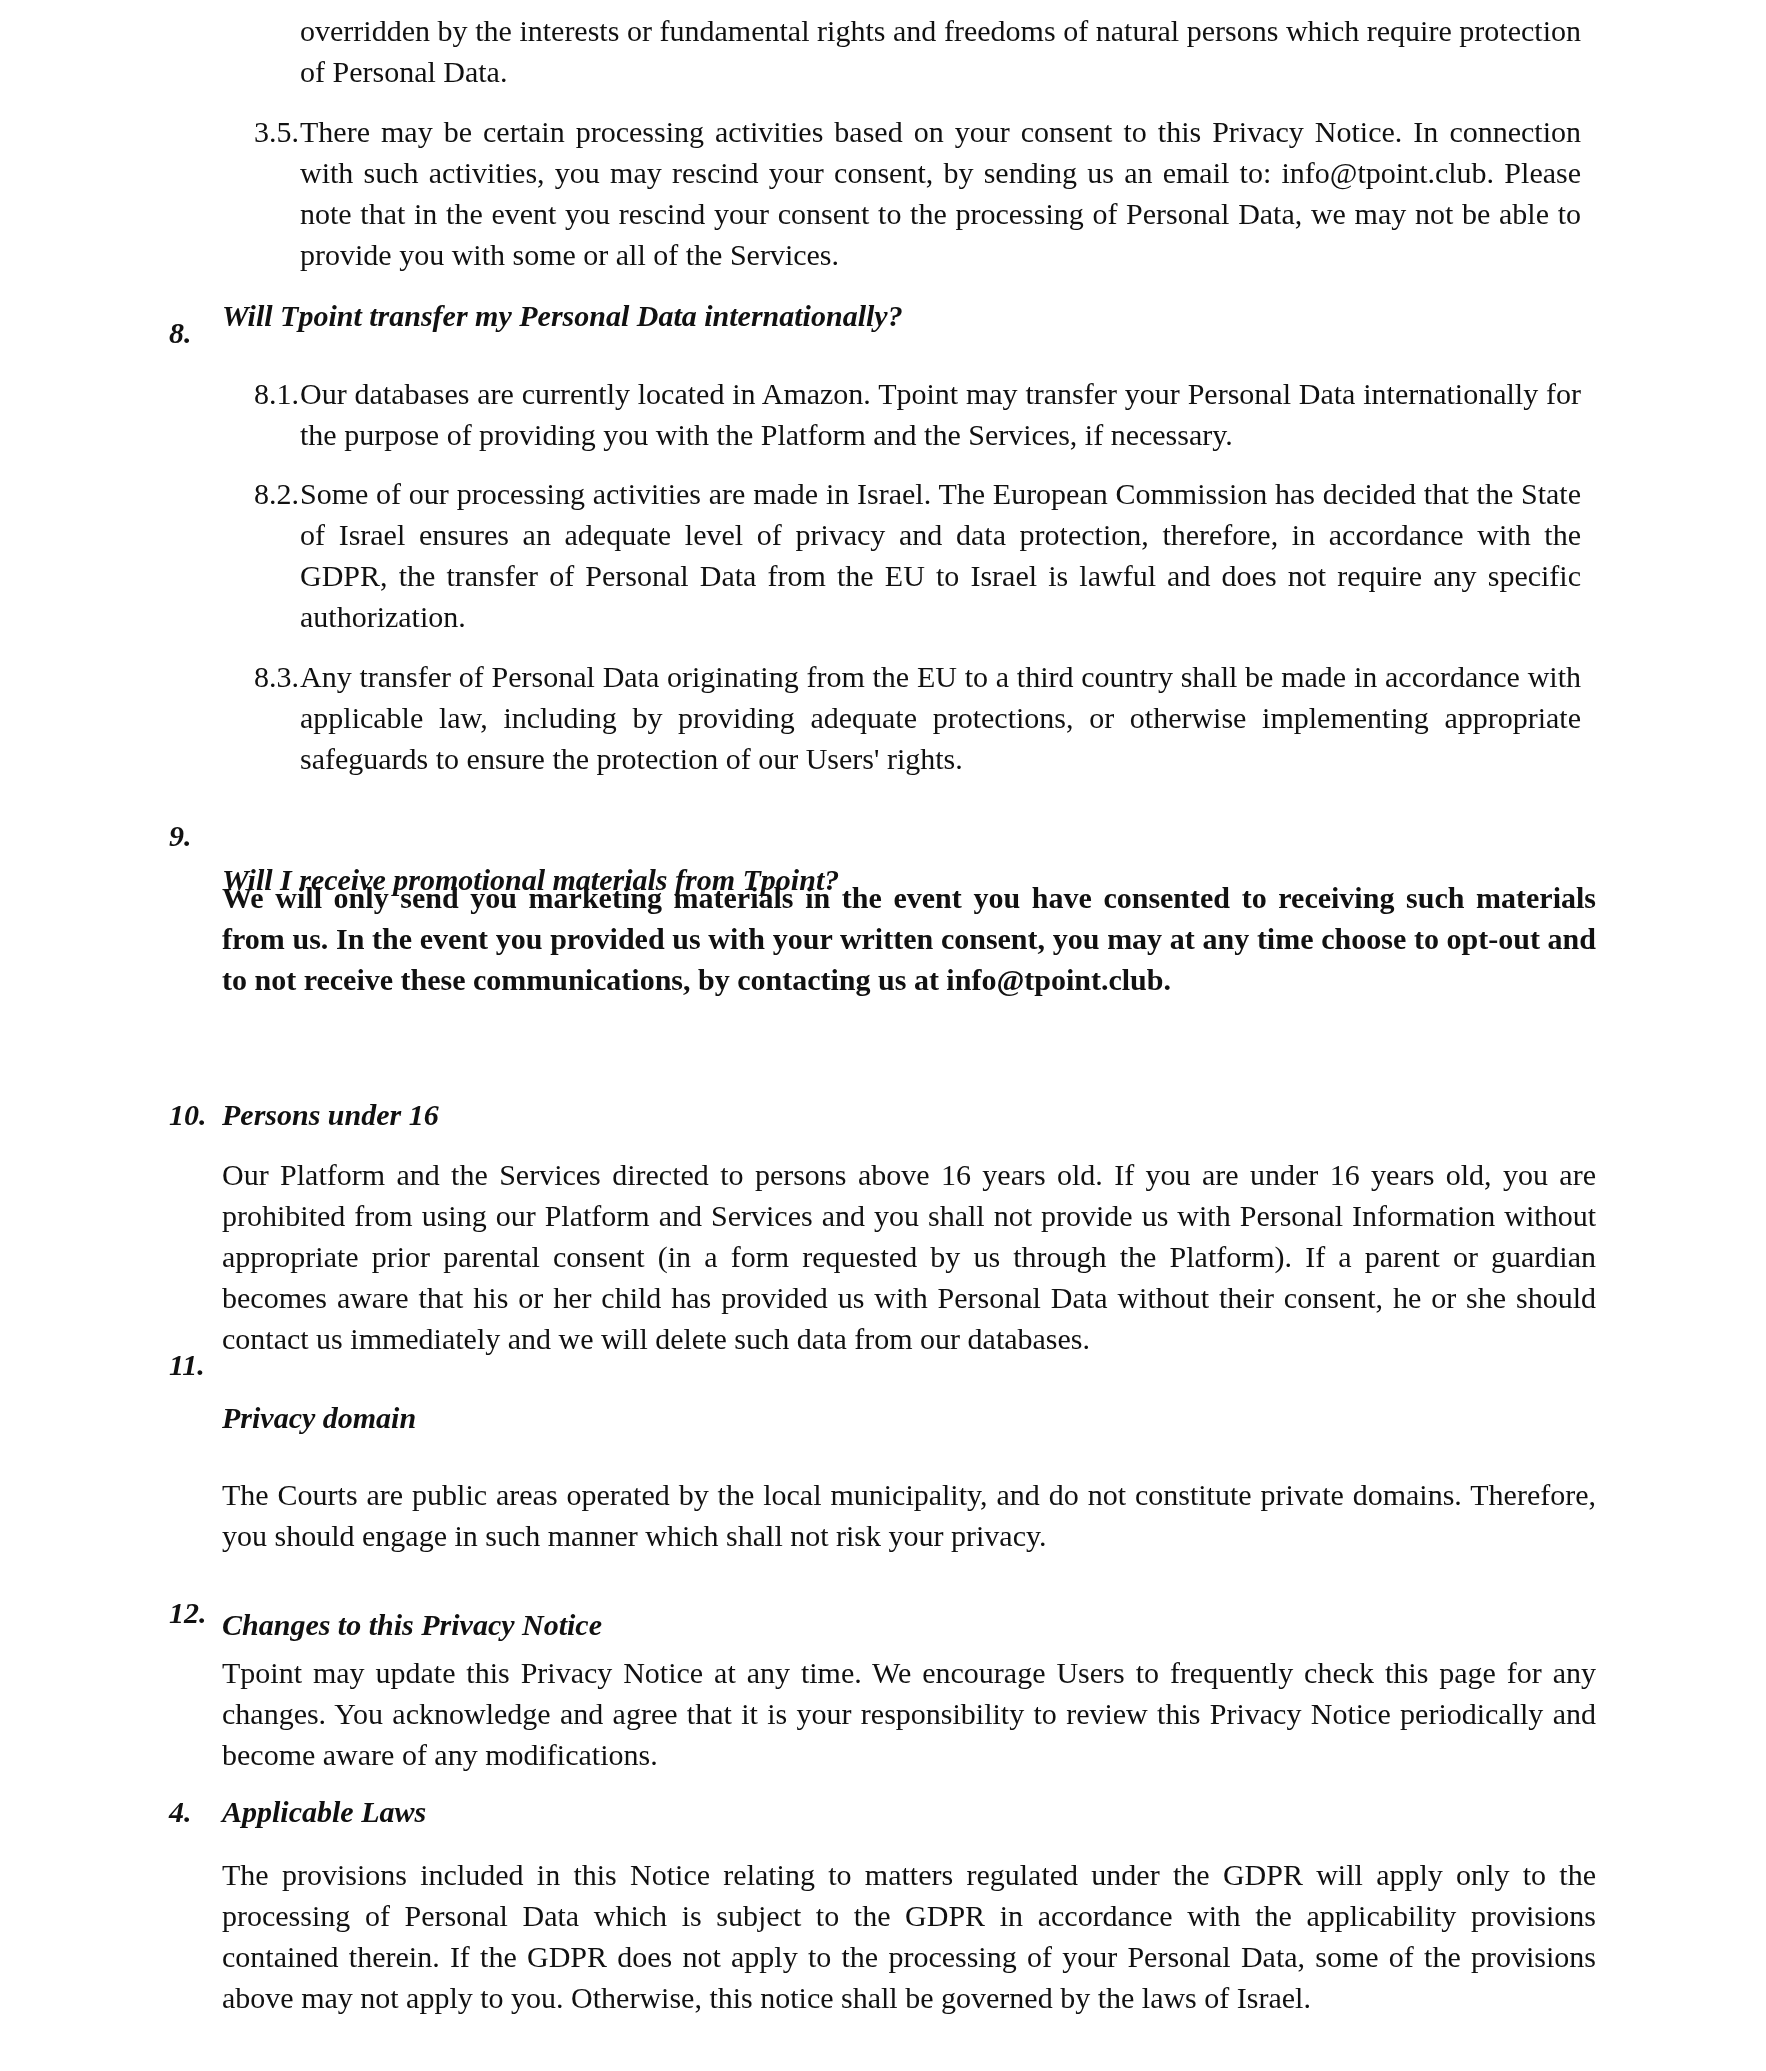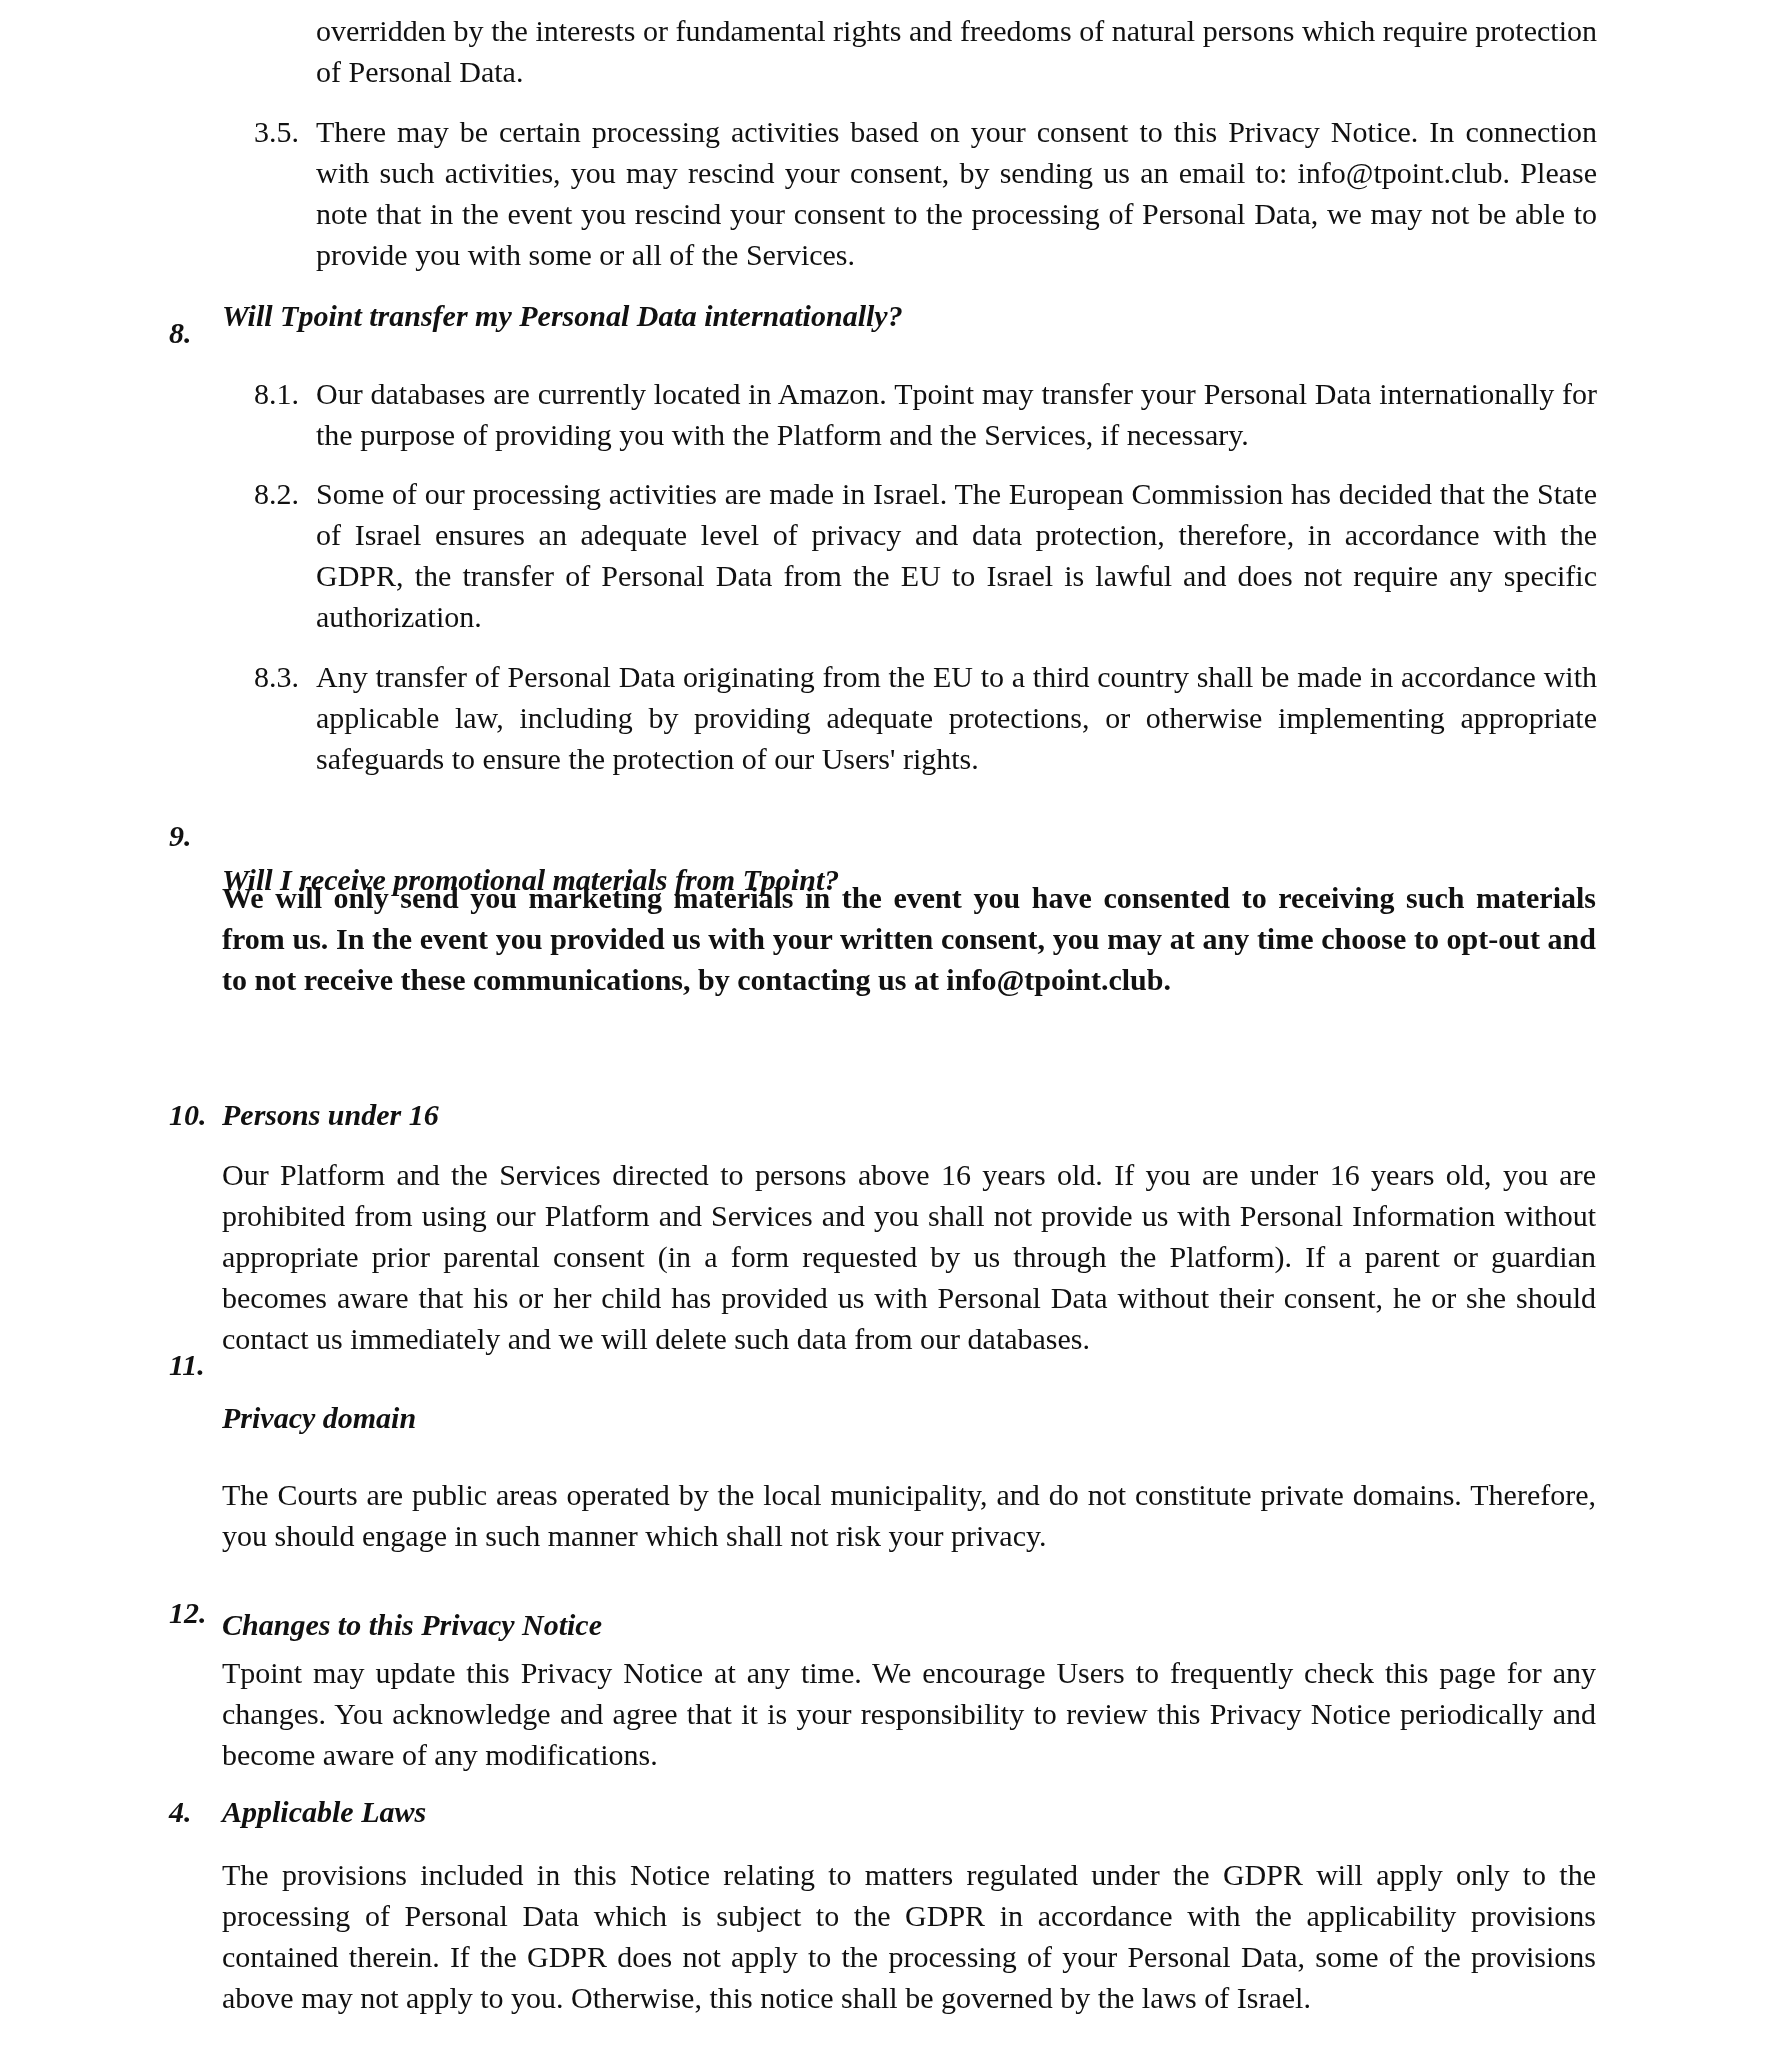--- a/index.html
+++ b/index.html
@@ -2,21 +2,21 @@
 <html><head>
 <meta charset="utf-8">
 <style>
   html, body { margin:0; padding:0; background:#ffffff; }
   body { width:1766px; height:2071px; position:relative; overflow:hidden;
          font-family:"Liberation Serif", "DejaVu Serif", serif; color:#111111; }
   .blk { position:absolute; font-size:30px; line-height:41px; }
   .num-h { position:absolute; left:169px; font-weight:bold; font-style:italic; font-size:30px; line-height:41px; }
   .head { position:absolute; left:222px; font-weight:bold; font-style:italic; font-size:30px; line-height:41px; }
   .num-s { position:absolute; left:254px; font-size:30px; line-height:41px; }
-  .sub { left:316px; width:1281px; text-align:justify; text-align-last:left; }
+  .sub { left:300px; width:1281px; text-align:justify; text-align-last:left; }
   .body { left:222px; width:1374px; text-align:justify; text-align-last:left; }
 </style>
 </head>
 <body>
 
 <div class="blk sub" style="top:9.8px;">overridden by the interests or fundamental rights and freedoms of natural persons which require protection of Personal Data.</div>
 
 <div class="num-s" style="top:111px;">3.5.</div>
 <div class="blk sub" style="top:111px;">There may be certain processing activities based on your consent to this Privacy Notice. In connection with such activities, you may rescind your consent, by sending us an email to: info@tpoint.club. Please note that in the event you rescind your consent to the processing of Personal Data, we may not be able to provide you with some or all of the Services.</div>
 

